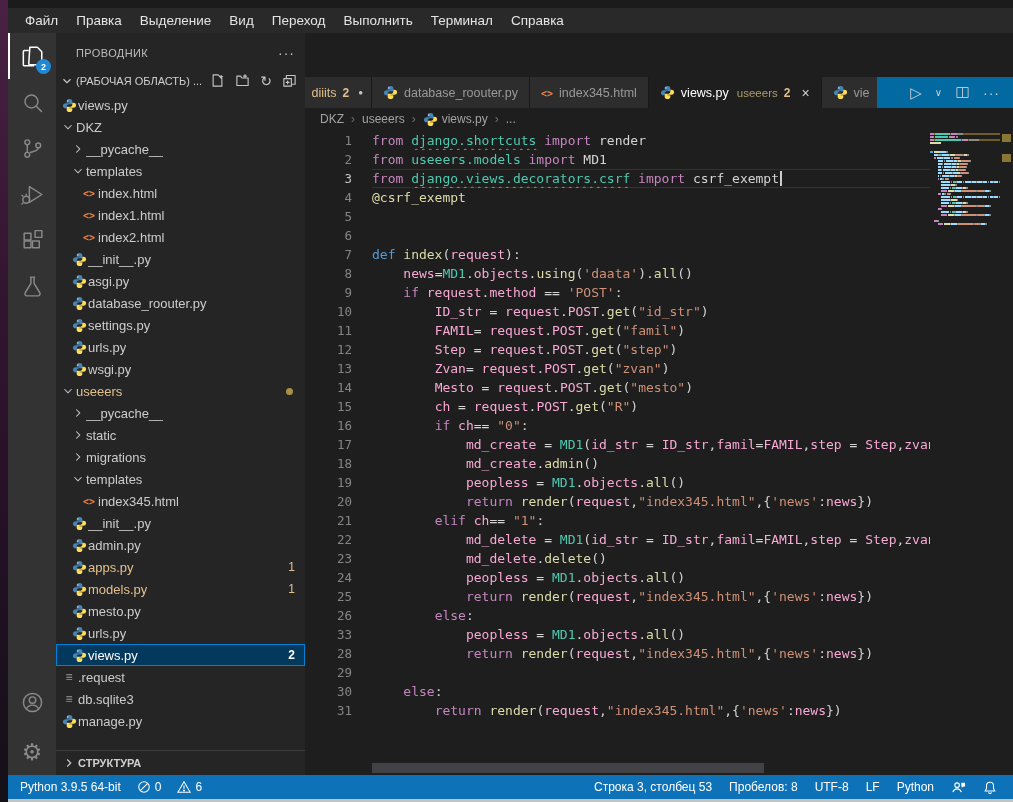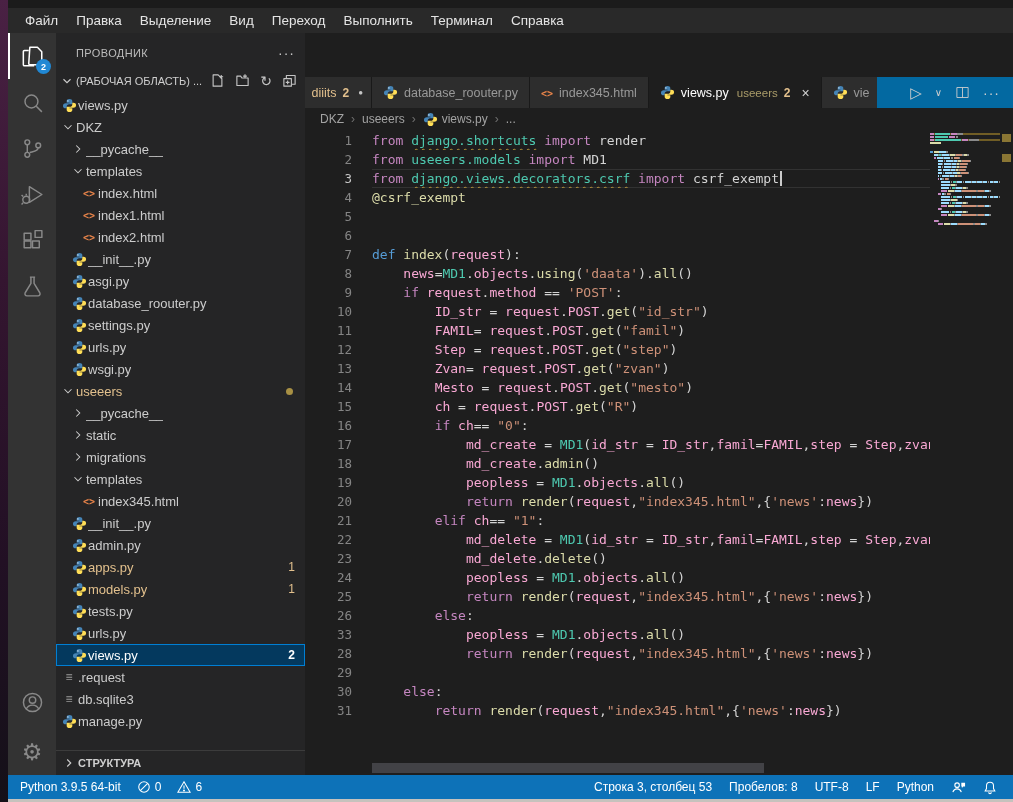--- a/index.html
+++ b/index.html
@@ -414,21 +414,21 @@
             <span class="row-badge">1</span>
           </div>
           <div class="tree-row" style="padding-left: 14px;">
             <span class="ficon">
               <svg width="15" height="15" viewBox="0 0 16 16">
                 <path fill="#4584b6" d="M7.9 1C6 1 5 1.9 5 3.2V5h3.1v.7H3.9C2.3 5.7 1 6.6 1 8.4S2.3 11 3.9 11H5V9.1C5 7.6 6.2 6.6 7.7 6.6H11V3.2C11 1.9 9.8 1 7.9 1z"></path>
                 <path fill="#ffde57" d="M8.1 15c1.9 0 2.9-.9 2.9-2.2V11H7.9v-.7h4.2c1.6 0 2.9-.9 2.9-2.7S13.7 5 12.1 5H11v1.9c0 1.5-1.2 2.5-2.7 2.5H5v3.4C5 14.1 6.2 15 8.1 15z"></path>
                 <circle cx="6.3" cy="3.1" r=".65" fill="#fff"></circle>
               </svg>
             </span>
-            <span class="lab">tests.py</span>
+            <span class="lab">mesto.py</span>
           </div>
           <div class="tree-row" style="padding-left: 14px;">
             <span class="ficon">
               <svg width="15" height="15" viewBox="0 0 16 16">
                 <path fill="#4584b6" d="M7.9 1C6 1 5 1.9 5 3.2V5h3.1v.7H3.9C2.3 5.7 1 6.6 1 8.4S2.3 11 3.9 11H5V9.1C5 7.6 6.2 6.6 7.7 6.6H11V3.2C11 1.9 9.8 1 7.9 1z"></path>
                 <path fill="#ffde57" d="M8.1 15c1.9 0 2.9-.9 2.9-2.2V11H7.9v-.7h4.2c1.6 0 2.9-.9 2.9-2.7S13.7 5 12.1 5H11v1.9c0 1.5-1.2 2.5-2.7 2.5H5v3.4C5 14.1 6.2 15 8.1 15z"></path>
                 <circle cx="6.3" cy="3.1" r=".65" fill="#fff"></circle>
               </svg>
             </span>
             <span class="lab">urls.py</span>

